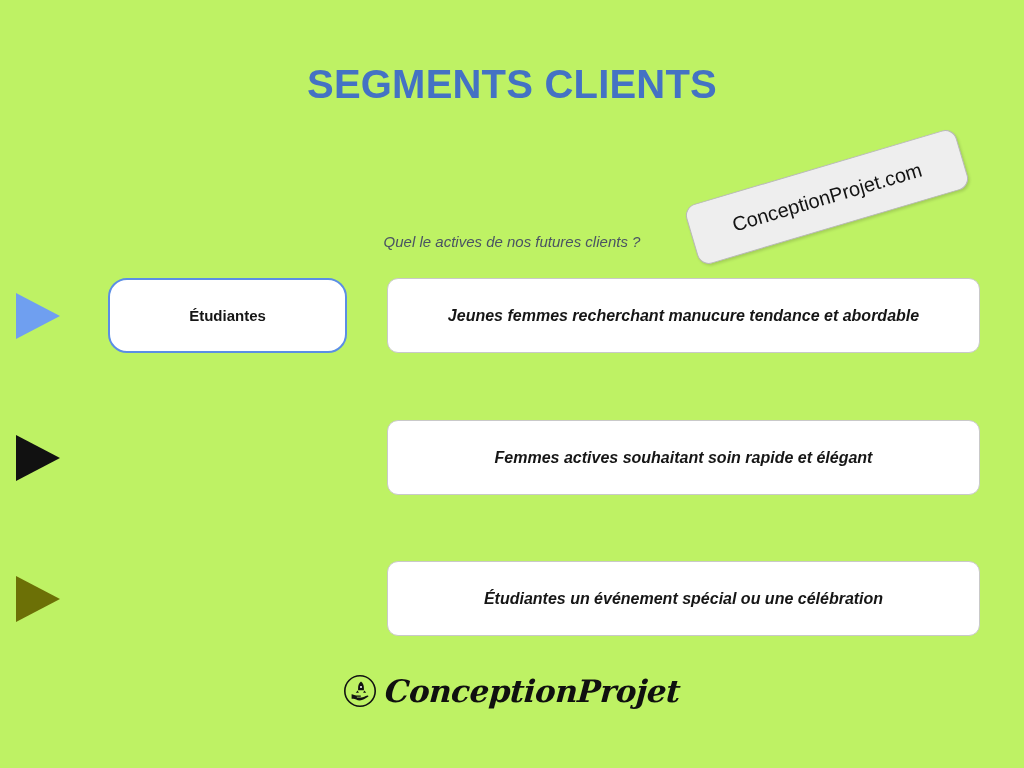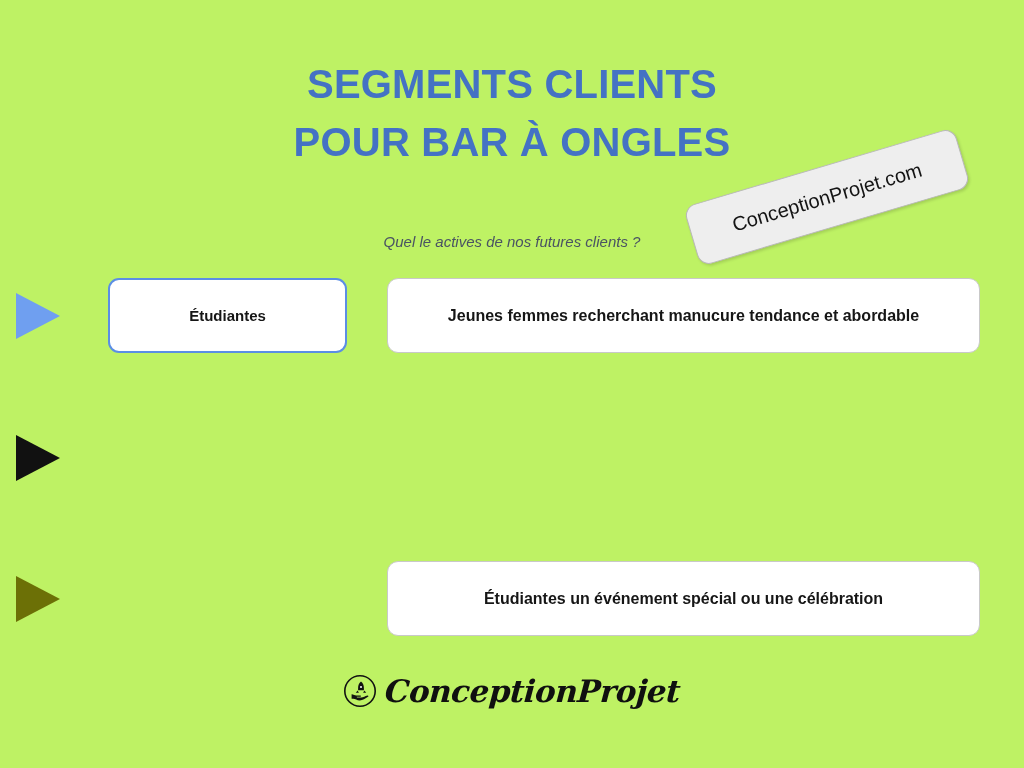--- a/index.html
+++ b/index.html
@@ -95,21 +95,21 @@
   }
 
   .seg-box {
     position: absolute;
     left: 108px;
     top: 0;
     width: 239px;
     height: 75px;
     box-sizing: border-box;
     border: 2px solid #5b8ee5;
-    border-radius: 11px;
+    border-radius: 19px;
     background: #ffffff;
     display: flex;
     align-items: center;
     justify-content: center;
   }
   .seg-box .seg-label {
     font-size: 15px;
     font-weight: bold;
     color: #161616;
     text-align: center;
@@ -129,20 +129,21 @@
     display: flex;
     align-items: center;
     justify-content: center;
   }
   .desc-box .desc-label {
     font-size: 16px;
     font-weight: bold;
     color: #161616;
     text-align: center;
     padding: 0 14px;
+    font-style: italic;
   }
 
   
   #footer-logo {
     position: absolute;
     left: 0;
     top: 674px;
     width: 1024px;
     display: flex;
     align-items: center;
@@ -166,41 +167,43 @@
     transform: skewX(-4deg);
   }
 </style>
 </head>
 <body>
 
 <div id="slide">
 
   <div id="title">
     <span class="tline">SEGMENTS CLIENTS</span>
-    <span class="tline">POUR BAR À ONGLES</span>
   </div>
 
   <div id="watermark">
     <span class="wm-text">ConceptionProjet.com</span>
   </div>
 
   <div id="subtitle">Quel le actives de nos futures clients ?</div>
 
   <div class="row r0">
     <div class="arrow" style="border-left-color:#6F9FF0;"></div>
     <div class="seg-box">
       <span class="seg-label">Étudiantes</span>
     </div>
     <div class="desc-box">
       <span class="desc-label">Jeunes femmes recherchant manucure tendance et abordable</span>
     </div>
   </div>
 
   <div class="row r1">
     <div class="arrow" style="border-left-color:#111111;"></div>
+    <div class="desc-box">
+      <span class="desc-label">Femmes actives souhaitant soin rapide et élégant</span>
+    </div>
   </div>
 
   <div class="row r2">
     <div class="arrow" style="border-left-color:#6C7006;"></div>
     <div class="desc-box">
       <span class="desc-label">Étudiantes un événement spécial ou une célébration</span>
     </div>
   </div>
 
   <div id="footer-logo">

